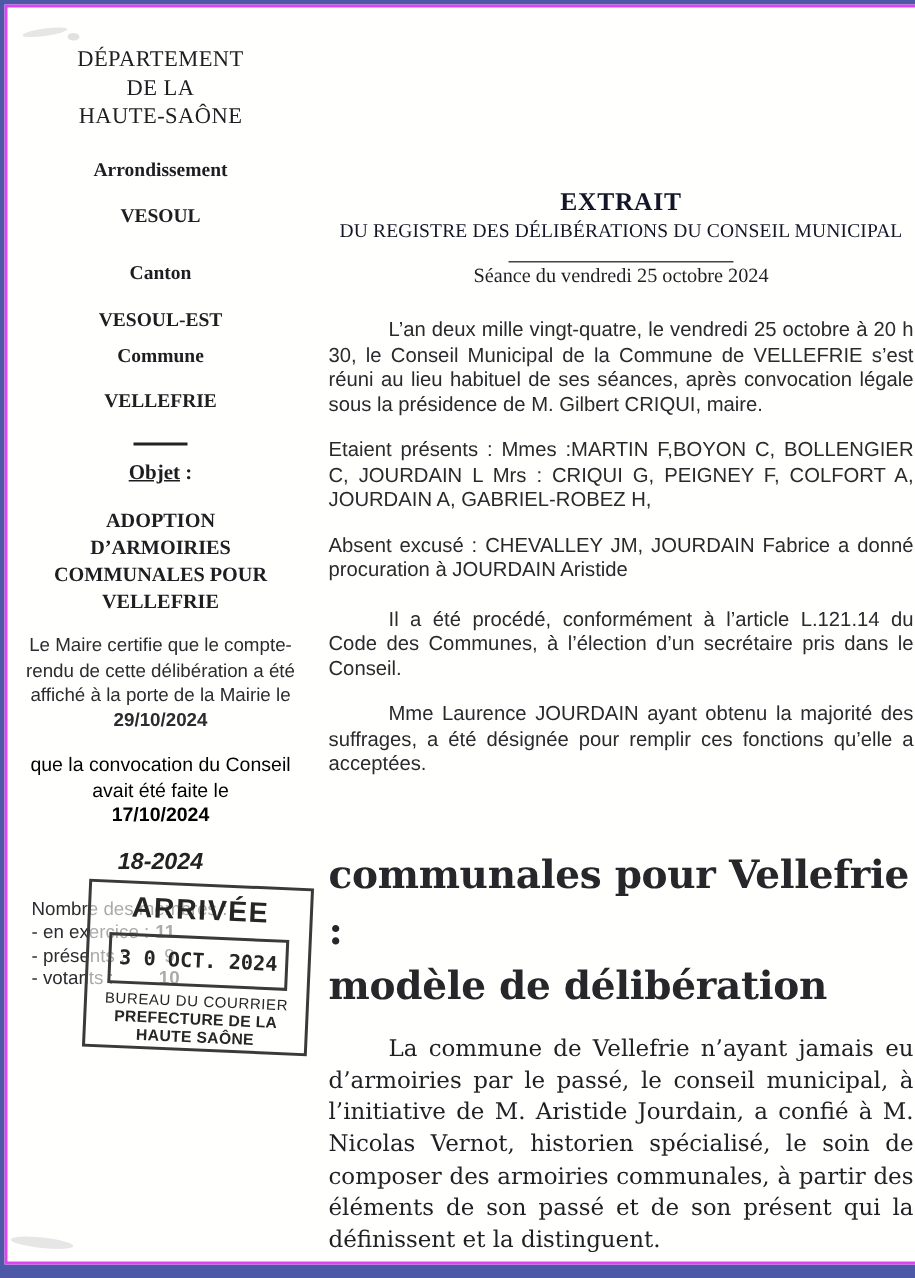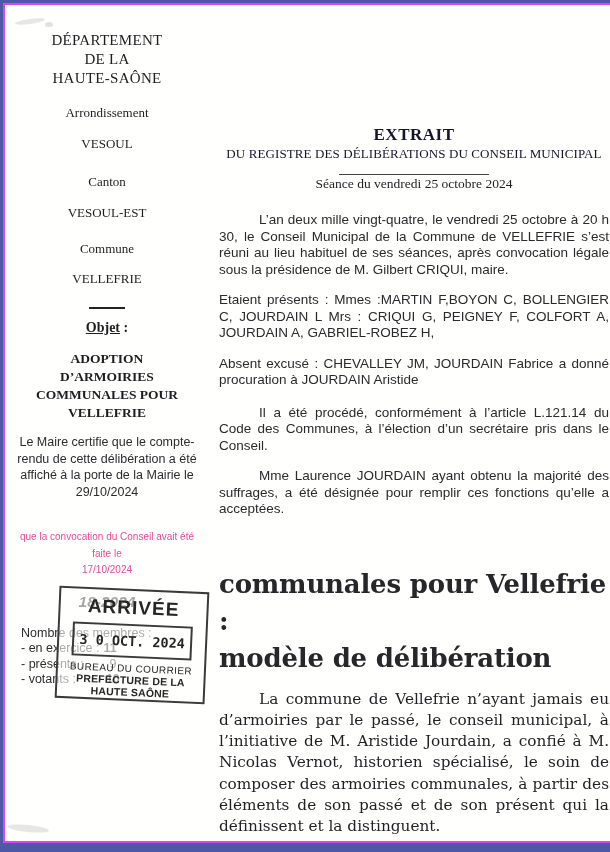--- a/index.html
+++ b/index.html
@@ -18,37 +18,37 @@
   .smudge{position:absolute;background:#9a9aa2;opacity:.35;border-radius:50%;}
   .smudge.a{left:10px;top:14px;width:30px;height:5px;transform:rotate(-8deg);opacity:.25;}
   .smudge.b{left:40px;top:17px;width:8px;height:5px;opacity:.3;}
   .smudge.c{left:2px;top:820px;width:42px;height:7px;transform:rotate(6deg);opacity:.25;}
   
   .sidebar{
     position:absolute;left:6px;top:26px;width:192px;
     text-align:center;color:#1d1d22;
   }
   .dept{font-family:"Liberation Serif", serif;font-size:15px;line-height:19px;letter-spacing:.3px;}
-  .slabel{font-family:"Liberation Serif", serif;font-weight:normal;font-size:13px;}
+  .slabel{font-family:"Liberation Serif", serif;font-weight:bold;font-size:13px;}
   .arrond{margin-top:17px;}
   .vesoul{margin-top:15px;}
   .canton{margin-top:22px;}
   .vesoulest{margin-top:15px;}
-  .commune{margin-top:20px;}
+  .commune{margin-top:8px;}
   .vellefrie{margin-top:14px;}
   .hr-short{width:36px;border-top:2px solid #222;margin:20px auto 0 auto;}
   .objet{margin-top:11px;font-family:"Liberation Serif", serif;font-weight:bold;font-size:14px;}
   .objet .u{text-decoration:underline;}
   .objet-title{
     margin-top:14px;font-family:"Liberation Serif", serif;font-weight:bold;
     font-size:13.5px;line-height:18px;
   }
   .certify{margin-top:12px;font-size:12.5px;line-height:16.5px;color:#2b2b30;}
-  .certify b,.convoc b{font-weight:normal;}
-  .convoc{margin-top:29px;font-size:10px;line-height:16.5px;color:#ec4899;}
+  .certify b,.convoc b{font-weight:bold;}
+  .convoc{margin-top:14px;font-size:13px;line-height:16.5px;color:#000000;}
   .delib-num{margin-top:14px;font-weight:bold;font-style:italic;font-size:15.5px;color:#222;}
   .members{margin-top:15px;text-align:left;padding-left:10px;font-size:12.5px;line-height:15.5px;color:#2b2b30;}
   .member-row .val{display:inline-block;}
   .member-row .val.b{font-weight:bold;}
   .member-row.r0 .val{margin-left:4px;}
   .member-row.r1 .val{margin-left:26px;}
   .member-row.r2 .val{margin-left:30px;}
   
   .stamp{
     position:absolute;left:52px;top:584px;width:150px;height:112px;

